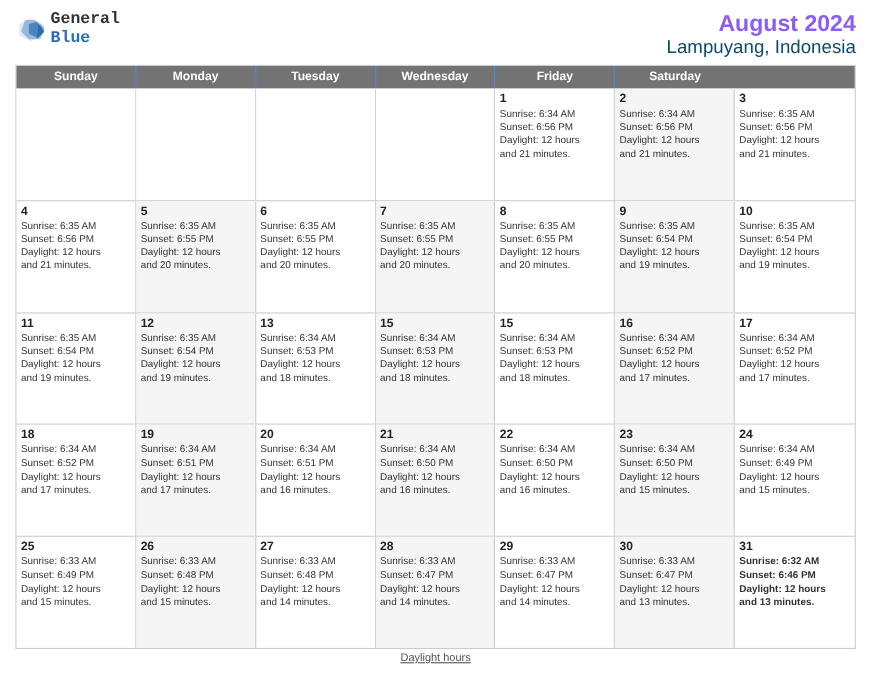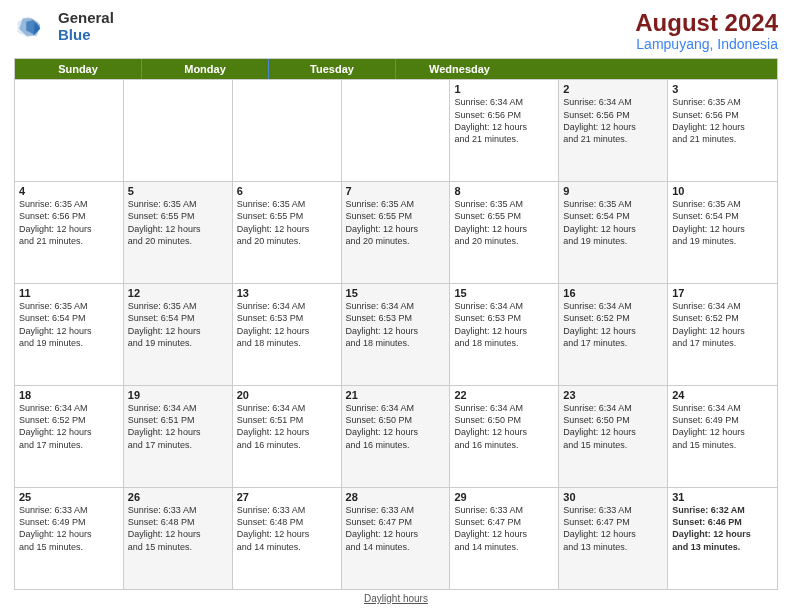--- a/index.html
+++ b/index.html
@@ -19,21 +19,22 @@
     }
     .header {
       display: flex;
       justify-content: space-between;
       align-items: flex-start;
       margin-bottom: 6px;
     }
     .logo {
       display: flex;
       align-items: center;
-      gap: 16px;
+      gap: 4px;
+      font-family: Liberation Mono, monospace;
     }
     .logo-text {
       display: flex;
       flex-direction: column;
       line-height: 1.1;
     }
     .logo-general {
       font-size: 15px;
       font-weight: bold;
       color: #333;
@@ -44,39 +45,39 @@
       color: #2a6db5;
     }
     .logo-icon {
       width: 28px;
       height: 28px;
     }
     .title-block {
       text-align: right;
     }
     .month-year {
-      font-size: 24px;
-      font-weight: bold;
-      color: #7f1d1d;
+      font-size: 21px;
+      font-weight: bold;
+      color: #8b5cf6;
       line-height: 1.1;
     }
     .location {
-      font-size: 14px;
-      color: #3b82f6;
+      font-size: 17px;
+      color: #0c4a6e;
     }
     .calendar {
       flex: 1;
       display: flex;
       flex-direction: column;
       border: 1px solid #ccc;
     }
     .cal-header-row {
       display: grid;
-      grid-template-columns: repeat(6, 1fr);
-      background: #4d7c0f;
+      grid-template-columns: repeat(7, 1fr);
+      background: #737373;
     }
     .cal-header-cell {
       color: #fff;
       font-size: 11px;
       font-weight: bold;
       text-align: center;
       padding: 4px 2px;
       border-right: 1px solid #4a8ad5;
     }
     .cal-header-cell:last-child { border-right: none; }
@@ -143,20 +144,22 @@
       <div class="location">Lampuyang, Indonesia</div>
     </div>
   </div>
 
   <div class="calendar">
     <div class="cal-header-row" id="cal-header">
         <div class="cal-header-cell">Sunday</div>
         <div class="cal-header-cell">Monday</div>
         <div class="cal-header-cell">Tuesday</div>
         <div class="cal-header-cell">Wednesday</div>
+        <div class="cal-header-cell">Friday</div>
+        <div class="cal-header-cell">Saturday</div>
       </div>
     <div class="cal-body" id="cal-body">
         <div class="cal-row">
           <div class="cal-cell empty"></div>
           <div class="cal-cell empty"></div>
           <div class="cal-cell empty"></div>
           <div class="cal-cell empty"></div>
           <div class="cal-cell">
             <div class="day-num">1</div>
             <div class="cell-info" style="white-space: pre-line;">Sunrise: 6:34 AM

